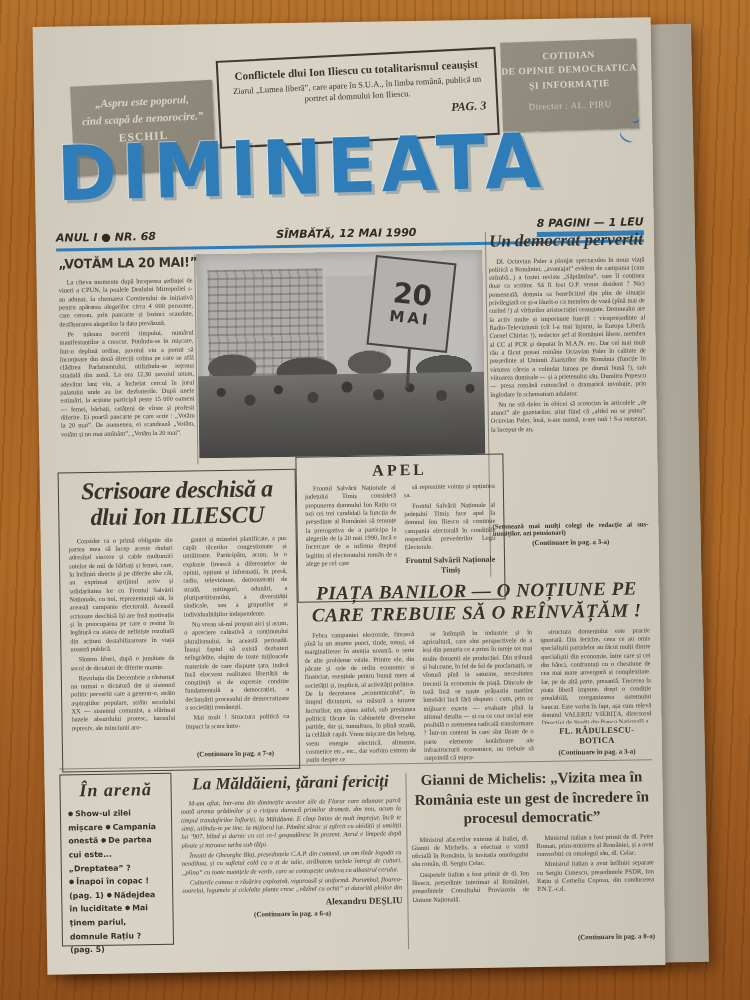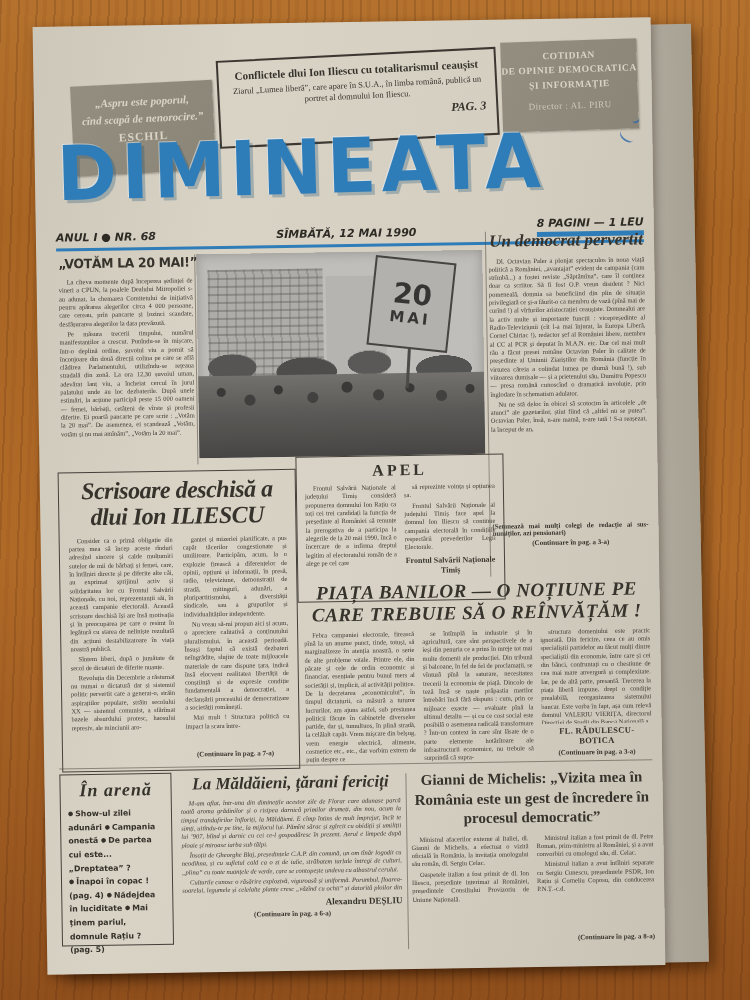--- a/index.html
+++ b/index.html
@@ -257,24 +257,24 @@
         <div class="cont">(Continuare în pag. a 3-a)</div>
       </div>
     </div>
   </div>
 
   <div class="hrule"></div>
 
   <div class="arena">
     <div class="arena-title">În arenă</div>
     <div class="arena-items">
-      <span class="blt">●</span><span>Show-ul zilei adunări</span>
+      <span class="blt">●</span><span>Show-ul zilei mișcare</span>
       <span class="blt">●</span><span>Campania onestă</span>
       <span class="blt">●</span><span>De partea cui este... „Dreptatea” ?</span>
-      <span class="blt">●</span><span>Înapoi în copac ! (pag. 4)</span>
+      <span class="blt">●</span><span>Înapoi în copac ! (pag. 1)</span>
       <span class="blt">●</span><span>Nădejdea în luciditate</span>
       <span class="blt">●</span><span>Mai ținem pariul, domnule Rațiu ? (pag. 5)</span>
     </div>
   </div>
 
   <div class="maldaieni">
     <div class="maldaieni-title">La Măldăieni, țărani fericiți</div>
     <div class="body-text maldaieni-body">
       <p>M-am aflat, într-una din diminețile acestor zile de Florar care adunase parcă toată aroma grădinilor și o risipea darnică primilor drumeți, din nou, acum la timpul trandafirilor înfloriți, la Măldăieni. E cîmp întins de mult împrejur, încît te simți, uitîndu-te pe tine, la mijlocul lui. Pămînt sărac și zgîrcit cu obidiții și umiliții lui ’907, blînd și darnic cu cei ce-l gospodăresc în prezent. Aerul e limpede după ploaie și miroase iarba sub tălpi.</p>
       <p>Însoțit de Gheorghe Blaj, președintele C.A.P. din comună, un om tînăr logodit cu neodihna, și cu sufletul cald ca o zi de iulie, străbatem tarlale întregi de culturi, „plina” cu toate nuanțele de verde, care se contopește undeva cu albastrul cerului.</p>

